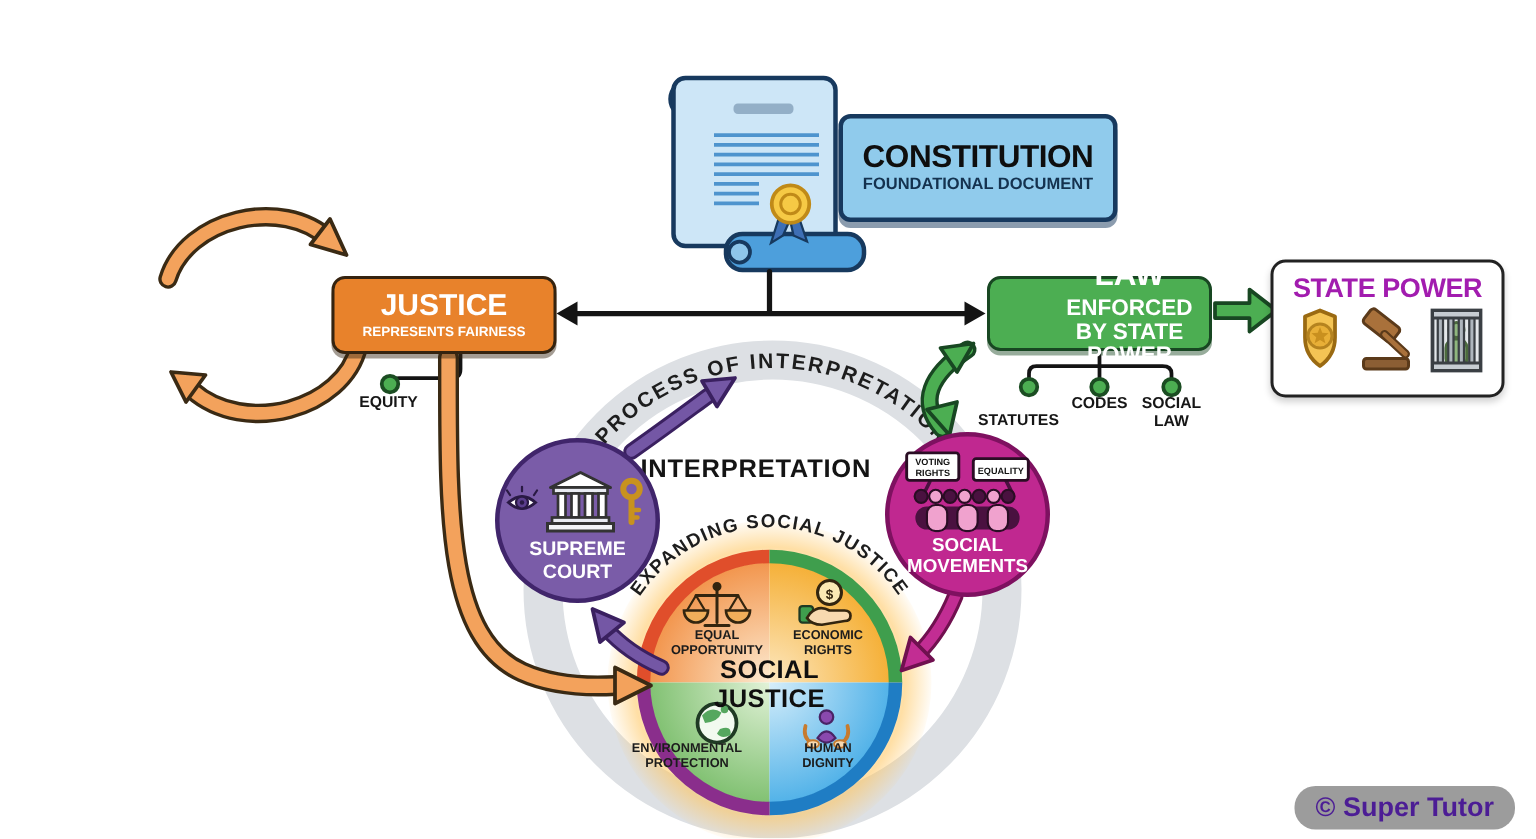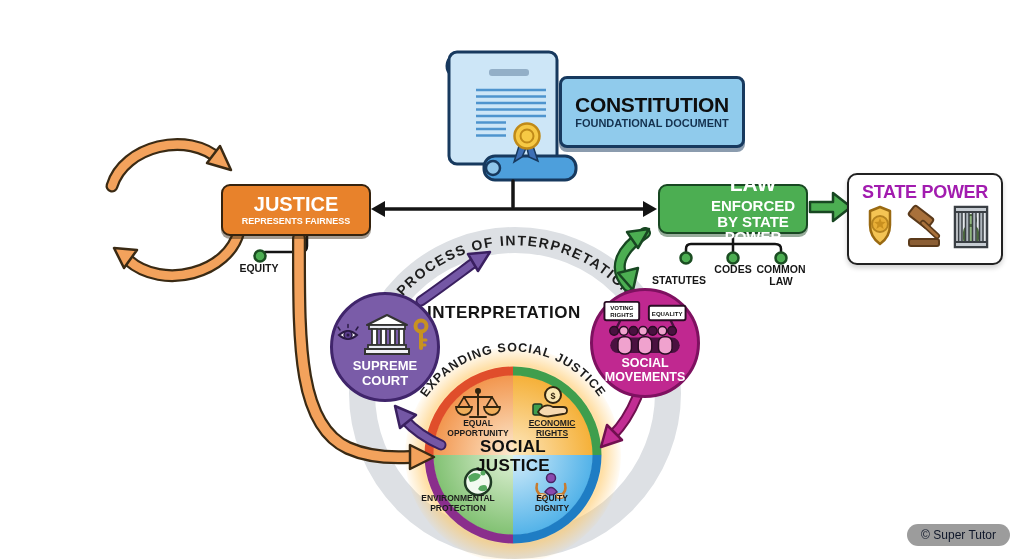--- a/index.html
+++ b/index.html
@@ -48,26 +48,26 @@
   #supreme-court-circle{left:330px;top:292px;width:110px;height:110px;background:#7A5CA8;
     border:3.5px solid #40256B;padding-top:13px;}
   #social-movements-circle{left:590px;top:288px;width:110px;height:110px;background:#C02890;
     border:3.5px solid #7E1160;padding-top:8px;}
   .circ-label{font-size:13px;font-weight:800;line-height:1.15;margin-top:1px;}
   
   .quadlabel{font-size:8.5px;font-weight:800;color:#1c1c1c;text-align:center;line-height:1.15;}
   #sj-center-label{left:443px;top:437px;width:140px;text-align:center;
     font-size:17px;font-weight:800;line-height:1.12;color:#0f0f0f;letter-spacing:.3px;}
   #q-equal{left:438px;top:419px;width:80px;}
-  #q-economic{left:521px;top:419px;width:62px;text-decoration:underline;}
+  #q-economic{left:521px;top:419px;width:62px;}
   #q-environment{left:412px;top:494px;width:92px;}
   #q-human{left:520px;top:494px;width:64px;}
   
-  #watermark{right:14px;top:524px;background:rgba(148,148,148,.92);color:#0f172a;
-    font-size:12px;font-weight:400;padding:4px 14px;border-radius:14px;}
+  #watermark{right:14px;top:524px;background:rgba(148,148,148,.92);color:#4c1d95;
+    font-size:18px;font-weight:700;padding:4px 14px;border-radius:14px;}
   svg{display:block;}
   .layer1{z-index:1;} .layer2{z-index:2;}
 </style>
 </head>
 <body>
 
 <div id="canvas">
 
   <svg class="abs layer1" width="1024" height="559" viewBox="0 0 1024 559">
     <defs>
@@ -275,21 +275,21 @@
         </g>
         <rect x="96" y="4" width="32" height="5" fill="#C6CCD2" stroke="#3A3F44" stroke-width="2"></rect>
         <rect x="96" y="39" width="32" height="5" fill="#C6CCD2" stroke="#3A3F44" stroke-width="2"></rect>
       </g>
     </svg>
   </div>
 
   <div id="equity-label" class="abs layer2 tinylabel">EQUITY</div>
   <div id="statutes-label" class="abs layer2 tinylabel">STATUTES</div>
   <div id="codes-label" class="abs layer2 tinylabel">CODES</div>
-  <div id="commonlaw-label" class="abs layer2 tinylabel">COMMON LAW</div>
+  <div id="commonlaw-label" class="abs layer2 tinylabel">SOCIAL LAW</div>
 
   <div id="interpretation-label" class="abs layer2">INTERPRETATION</div>
 
   <div id="supreme-court-circle" class="abs layer2 nodecircle">
     <svg width="100" height="50" viewBox="0 0 100 50">
       <g>
         <path d="M4,27 Q13,19 22,27 Q13,35 4,27 Z" fill="#fff" stroke="#2A1A44" stroke-width="2"></path>
         <circle cx="13" cy="27" r="4" fill="#5B3E8C" stroke="#2A1A44" stroke-width="1.5"></circle>
         <circle cx="13" cy="27" r="1.5" fill="#2A1A44"></circle>
         <path d="M5,22 L3,19 M13,19.5 V16.5 M21,22 L23,19" stroke="#2A1A44" stroke-width="1.5" stroke-linecap="round"></path>
@@ -348,16 +348,16 @@
     </div>
   </div>
 
   <div id="sj-center-label" class="abs layer2">
     <div>SOCIAL</div>
     <div>JUSTICE</div>
   </div>
   <div id="q-equal" class="abs layer2 quadlabel">EQUAL OPPORTUNITY</div>
   <div id="q-economic" class="abs layer2 quadlabel">ECONOMIC RIGHTS</div>
   <div id="q-environment" class="abs layer2 quadlabel">ENVIRONMENTAL PROTECTION</div>
-  <div id="q-human" class="abs layer2 quadlabel">EQUITY DIGNITY</div>
+  <div id="q-human" class="abs layer2 quadlabel">HUMAN DIGNITY</div>
 
   <div id="watermark" class="abs layer2">© Super Tutor</div>
 </div>
 
 </body></html>

